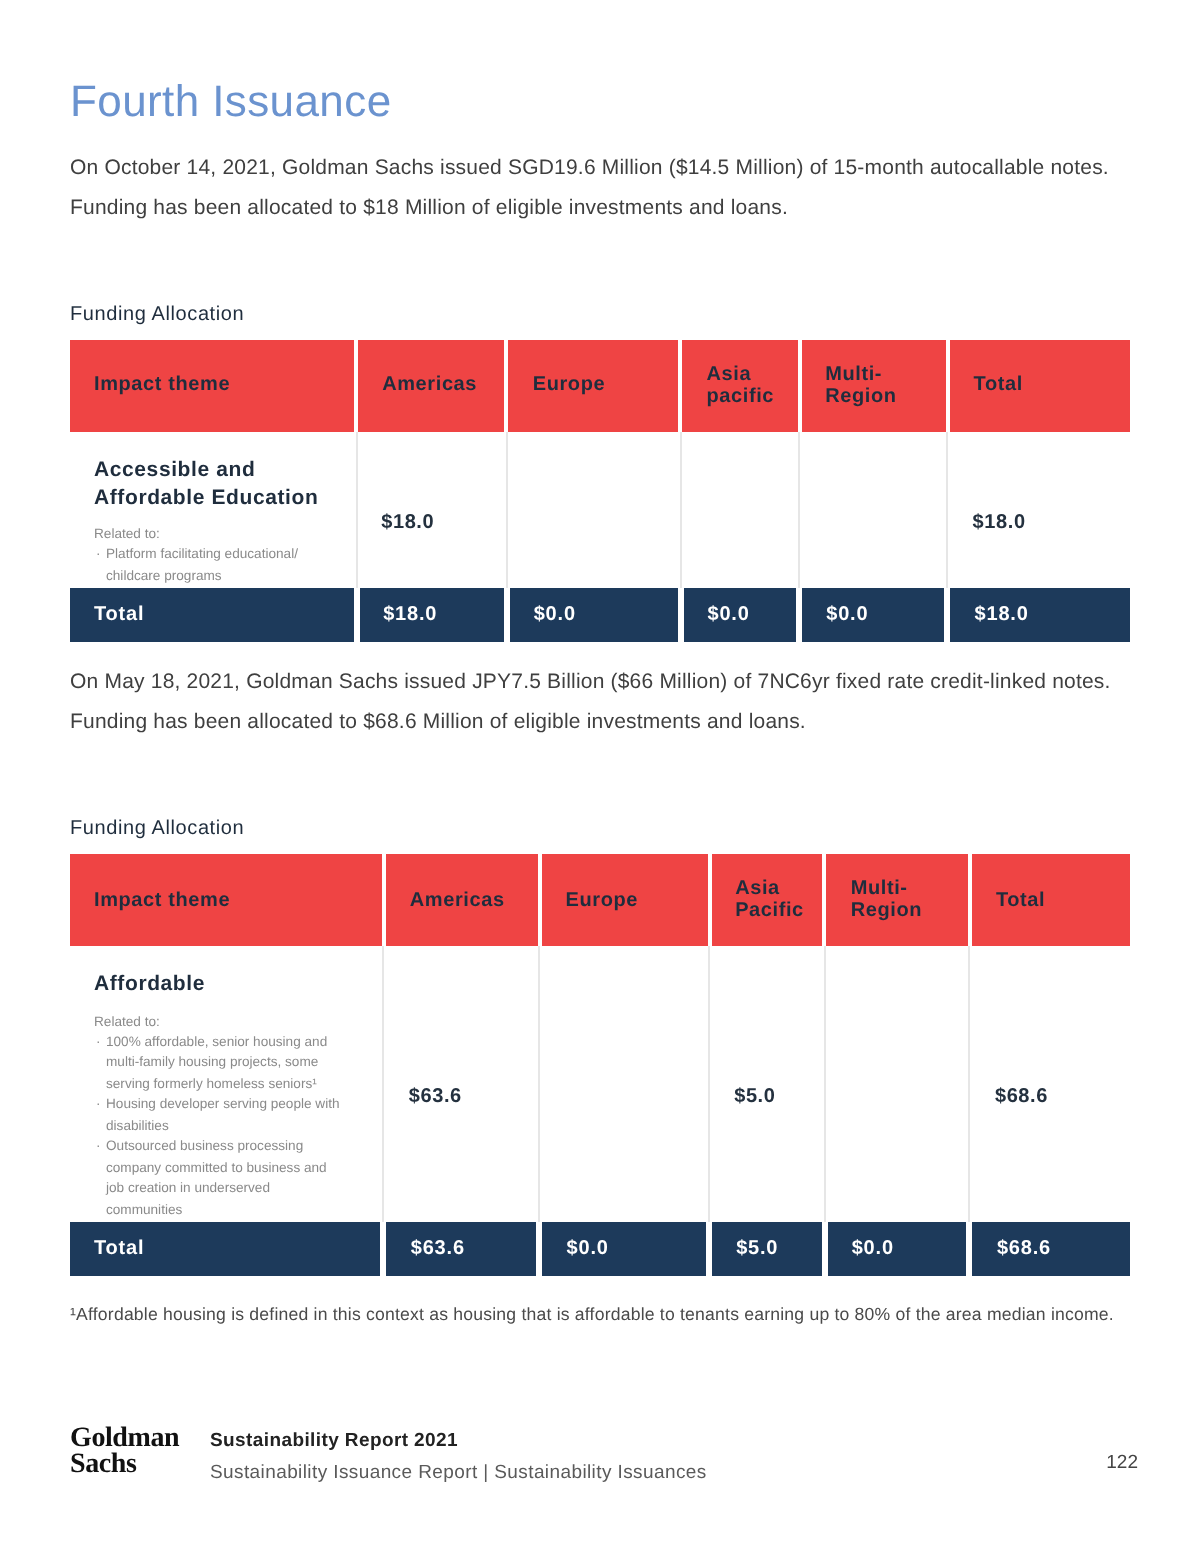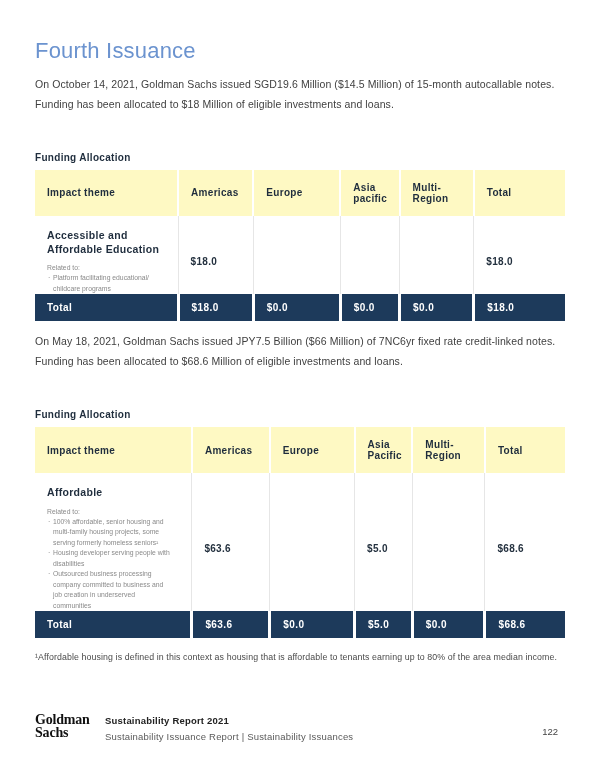--- a/index.html
+++ b/index.html
@@ -28,39 +28,39 @@
     font-size: 10.5px;
     line-height: 1.9;
     color: #3f3f3f;
     letter-spacing: 0.1px;
     max-width: 532px;
   }
   .table-label {
     margin-top: 37px;
     margin-bottom: 7px;
     font-size: 10px;
-    font-weight: 700;
+    font-weight: 400;
     color: #1f2d3d;
     letter-spacing: 0.3px;
   }
   table.alloc {
     width: 530px;
     border-collapse: collapse;
     table-layout: fixed;
   }
   
   .t1 col.c0 { width: 27.0%; }  .t1 col.c1 { width: 14.2%; }
   .t1 col.c2 { width: 16.4%; }  .t1 col.c3 { width: 11.2%; }
   .t1 col.c4 { width: 14.0%; }  .t1 col.c5 { width: 17.2%; }
   .t2 col.c0 { width: 29.6%; }  .t2 col.c1 { width: 14.7%; }
   .t2 col.c2 { width: 16.0%; }  .t2 col.c3 { width: 10.9%; }
   .t2 col.c4 { width: 13.7%; }  .t2 col.c5 { width: 15.1%; }
 
   table.alloc thead th {
-    background: #fef9c3;
+    background: #ef4444;
     color: #1f2d3d;
     font-size: 10px;
     font-weight: 700;
     letter-spacing: 0.3px;
     text-align: left;
     vertical-align: middle;
     padding: 12px 10px 12px 12px;
     border-left: 2px solid #ffffff;
     height: 41px;
   }
@@ -131,21 +131,21 @@
     font-size: 8.8px;
     color: #4a4a4a;
     line-height: 1.6;
     margin-top: 9px;
     letter-spacing: 0.1px;
   }
 
   .footer {
     position: absolute;
     left: 35px;
-    right: 42px;
+    right: 31px;
     top: 714px;
     display: flex;
     align-items: flex-start;
   }
   .logo {
     font-family: "Liberation Serif", serif;
     font-weight: 700;
     font-size: 14px;
     line-height: 0.92;
     color: #111111;

